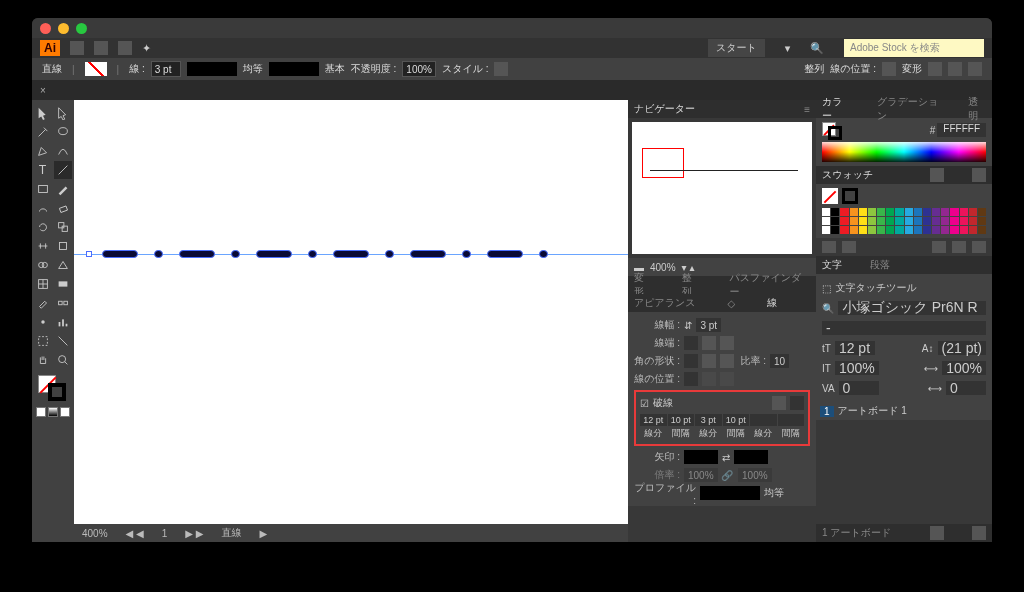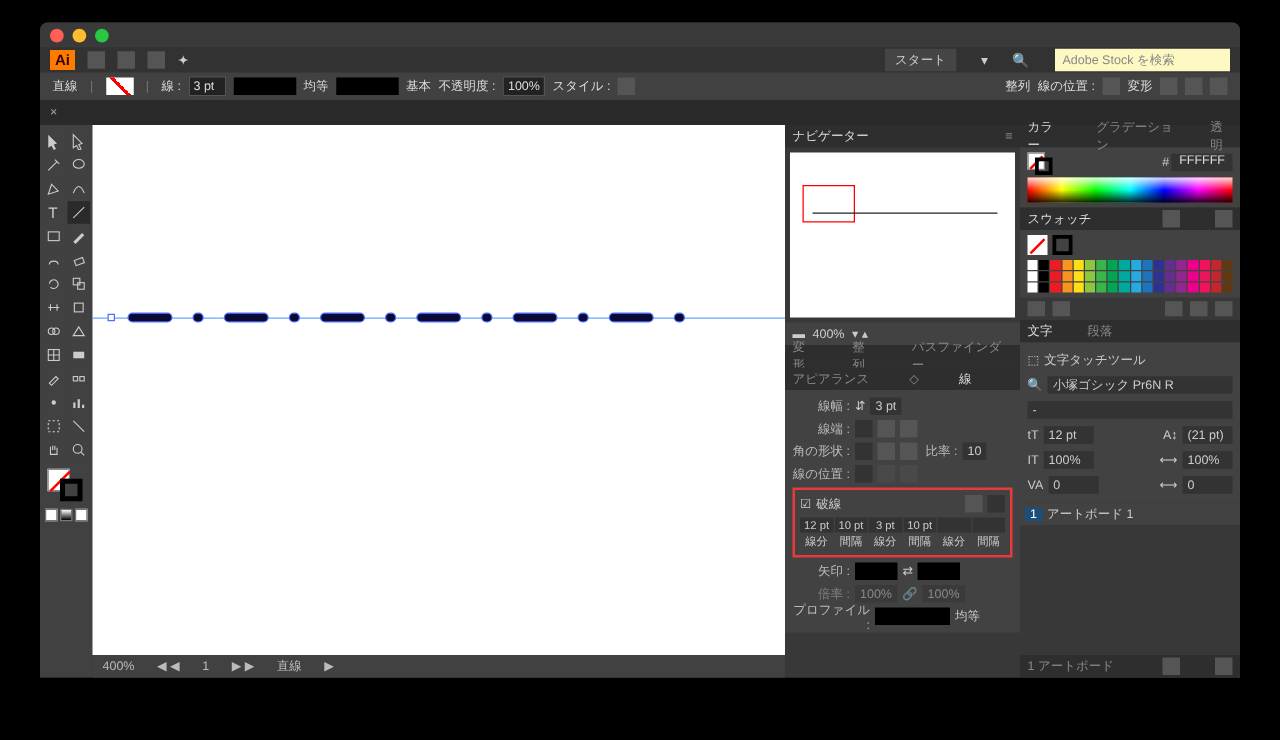--- a/index.html
+++ b/index.html
@@ -68,21 +68,21 @@
 .sw-fill { position: absolute; width: 14px; height: 14px; background: #fff; border: 1px solid #888; left: 0; top: 0; }
 .sw-fill::after { content: ""; position: absolute; left: -1px; top: 50%; width: 120%; height: 2px; background: red; transform: rotate(-45deg); }
 .sw-stroke { position: absolute; width: 14px; height: 14px; border: 3px solid #000; left: 6px; top: 4px; }
 .hex { margin-left: auto; display: flex; gap: 2px; align-items: center; }
 .hex-in { background: #333; padding: 0 6px; height: 14px; font-size: 10px; color: #ddd; }
 .spectrum { height: 20px; margin-top: 4px; background: linear-gradient(to right, red, yellow, lime, cyan, blue, magenta, red); position: relative; }
 .spectrum::before { content: ""; position: absolute; inset: 0; background: linear-gradient(to bottom, rgba(255,255,255,0.85), transparent 50%, rgba(0,0,0,0.85)); }
 .swatch-grid { display: grid; grid-template-columns: repeat(18, 1fr); gap: 1px; margin-top: 4px; }
 .sw { height: 8px; }
 .char-panel .row { height: 20px; }
-.char-in { background: #333; padding: 0 4px; height: 14px; min-width: 40px; display: inline-flex; align-items: center; font-size: 10px; }
+.char-in { background: #333; padding: 0 4px; height: 14px; min-width: 40px; display: inline-flex; align-items: center; font-size: 14px; }
 .layers-row { display: flex; align-items: center; height: 18px; padding: 0 4px; gap: 4px; }
 .layer-num { background: #1c4e7a; color: #fff; padding: 0 4px; font-size: 10px; }
 .icrow { display: flex; gap: 6px; padding: 3px 6px; }
 .icrow .ic { width: 14px; height: 12px; background: #555; }
 </style>
 </head>
 <body>
 
 <div class="window">
 

